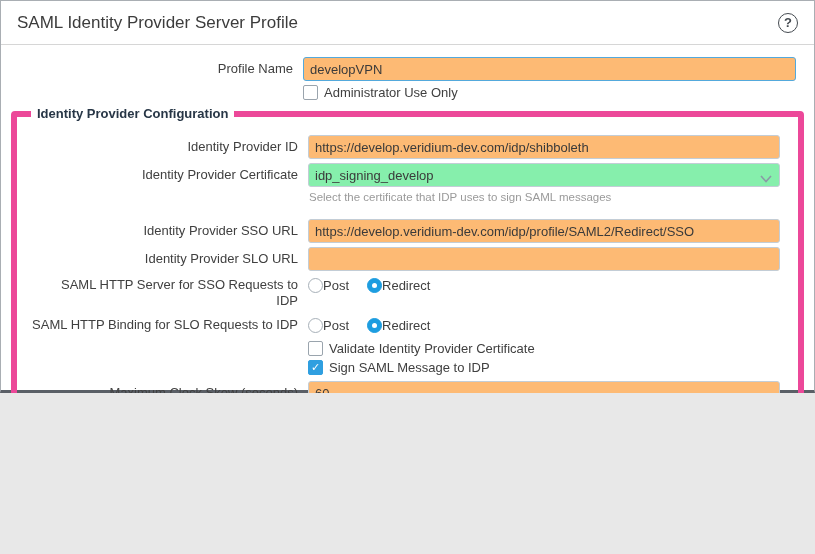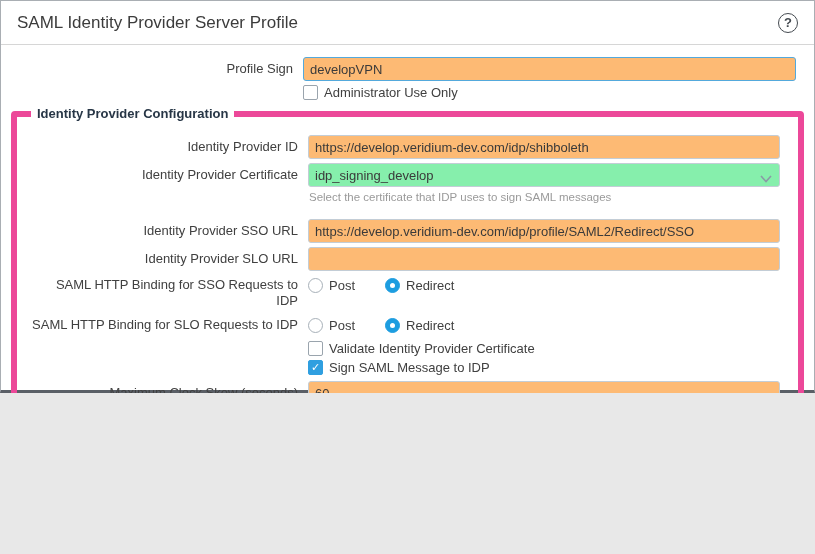--- a/index.html
+++ b/index.html
@@ -59,21 +59,21 @@
   .radio {
     width:15px; height:15px; border-radius:50%; background:#fff;
     border:1px solid #a7b0b8; display:inline-block; position:relative;
     cursor:pointer; flex:0 0 15px;
   }
   .radio.sel { background:#1d9de0; border-color:#1d9de0; }
   .radio.sel::after {
     content:""; position:absolute; width:5px; height:5px; border-radius:50%;
     background:#fff; left:4px; top:4px;
   }
-  .radgrp { display:flex; align-items:flex-start; gap:6px; }
+  .radgrp { display:flex; align-items:flex-start; }
   .radgrp .gap { width:18px; }
   .rlbl { font-size:13px; color:#404040; }
   .mt6 { margin-top:6px; } .mt8 { margin-top:8px; }
   .sep { border-top:1px solid #dcdcdc; margin-top:28px; }
   .footer {
     flex:0 0 56px; display:flex; align-items:center; justify-content:flex-end;
     gap:12px; padding:0 22px;
   }
   .btn {
     height:28px; border-radius:15px; font-family:"Liberation Sans", sans-serif;
@@ -88,21 +88,21 @@
 <div class="dialog">
 
   <div class="titlebar">
     <span class="title">SAML Identity Provider Server Profile</span>
     <span class="help">?</span>
   </div>
 
   <div class="body">
 
     <div class="row">
-      <label class="lbl">Profile Sign</label>
+      <label class="lbl">Profile Name</label>
       <div class="ctrl">
         <input class="txt focus" value="developVPN" style="">
       </div>
     </div>
 
     <div class="row">
       <span class="lbl"></span>
       <div class="ctrl inline">
         <span class="cb"></span>
         <span class="cbl">Administrator Use Only</span>
@@ -147,21 +147,21 @@
 
       <div class="row">
         <label class="lbl">Identity Provider SLO URL</label>
         <div class="ctrl">
           <input class="txt" value="" style="">
         </div>
       </div>
 
       <div class="row top mt6">
         <label class="lbl">
-          <span class="wrapcap">SAML HTTP Binding for SSO Requests to IDP</span>
+          <span class="wrapcap">SAML HTTP Server for SSO Requests to IDP</span>
         </label>
         <div class="ctrl radgrp" style="margin-top:1px;">
           <span class="radio"></span>
           <span class="rlbl">Post</span>
           <span class="gap"></span>
           <span class="radio sel"></span>
           <span class="rlbl">Redirect</span>
         </div>
       </div>
 

